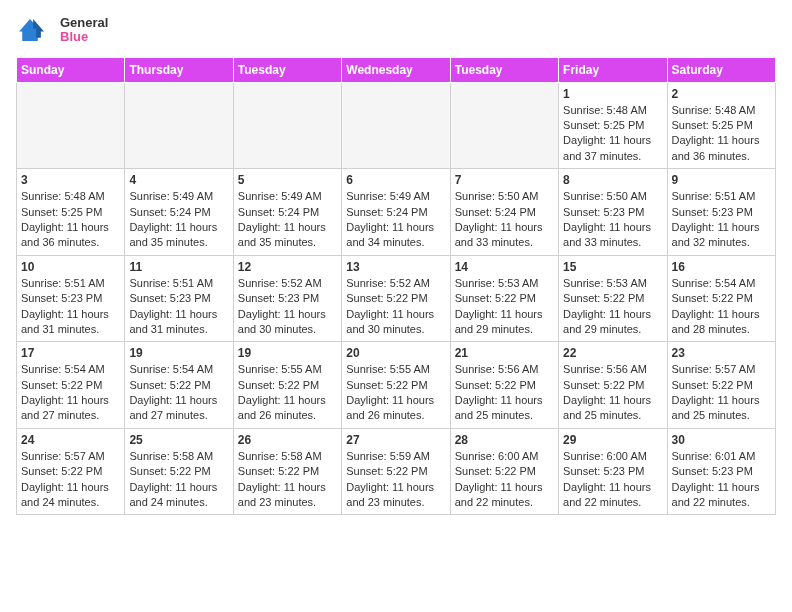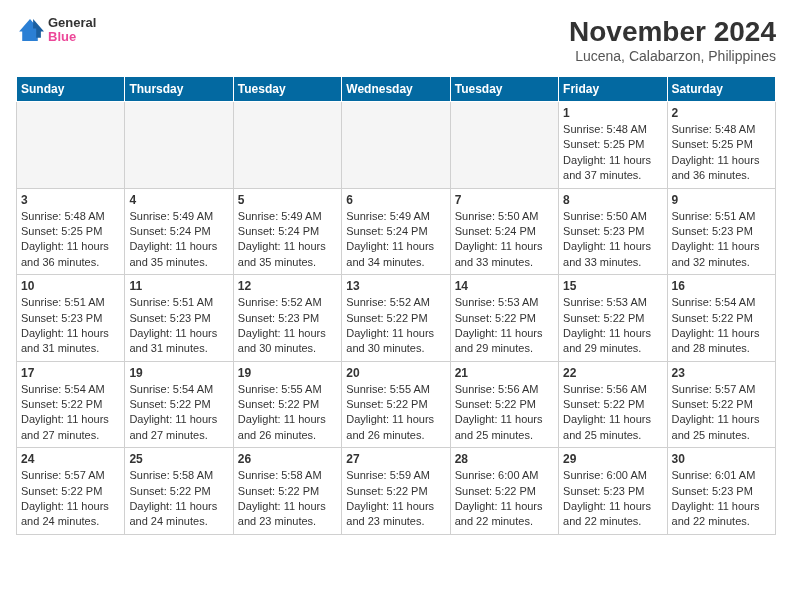--- a/index.html
+++ b/index.html
@@ -12,21 +12,21 @@
     }
     .header {
       display: flex;
       align-items: flex-start;
       justify-content: space-between;
       margin-bottom: 12px;
     }
     .logo {
       display: flex;
       align-items: center;
-      gap: 4px;
+      gap: 16px;
     }
     .logo-text {
       display: flex;
       flex-direction: column;
       font-size: 13px;
       font-weight: bold;
       line-height: 1.1;
       color: #333;
     }
     .logo-text span:first-child { color: #333; }
@@ -47,21 +47,21 @@
       font-size: 14px;
       color: #555;
       font-weight: normal;
     }
     .calendar-table {
       width: 100%;
       border-collapse: collapse;
       table-layout: fixed;
     }
     .calendar-table thead tr th {
-      background: #0369a1;
+      background: #d946ef;
       color: #fff;
       font-size: 12px;
       font-weight: bold;
       padding: 5px 4px;
       border: 1px solid #fff;
       text-align: left;
     }
     .calendar-table tbody tr td {
       border: 1px solid #d0d0d0;
       vertical-align: top;
@@ -93,24 +93,20 @@
   <div class="logo">
     <svg class="logo-icon" viewBox="0 0 36 36">
       <polygon points="18,4 32,20 28,20 28,32 8,32 8,20 4,20" fill="#2b7fd4"></polygon>
       <polygon points="22,4 36,20 32,20 32,28 26,28 26,16 22,16" fill="#1a5fa0"></polygon>
     </svg>
     <div class="logo-text">
       <span>General</span>
       <span>Blue</span>
     </div>
   </div>
-  <div class="title-block">
-    <h1>November 2024</h1>
-    <h2>Lucena, Calabarzon, Philippines</h2>
-  </div>
 </div>
 
 <table class="calendar-table">
   <thead>
     <tr>
     <th>Sunday</th>
         <th>Thursday</th>
         <th>Tuesday</th>
         <th>Wednesday</th>
         <th>Tuesday</th>

